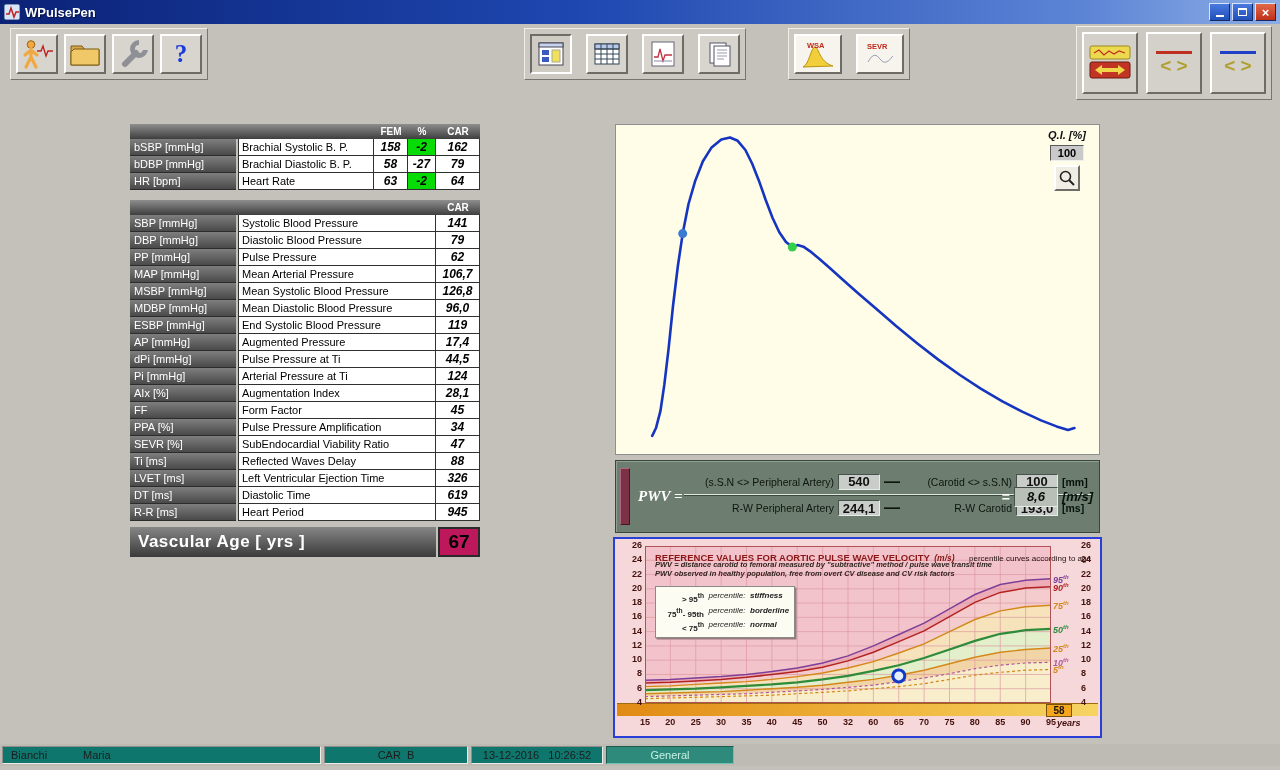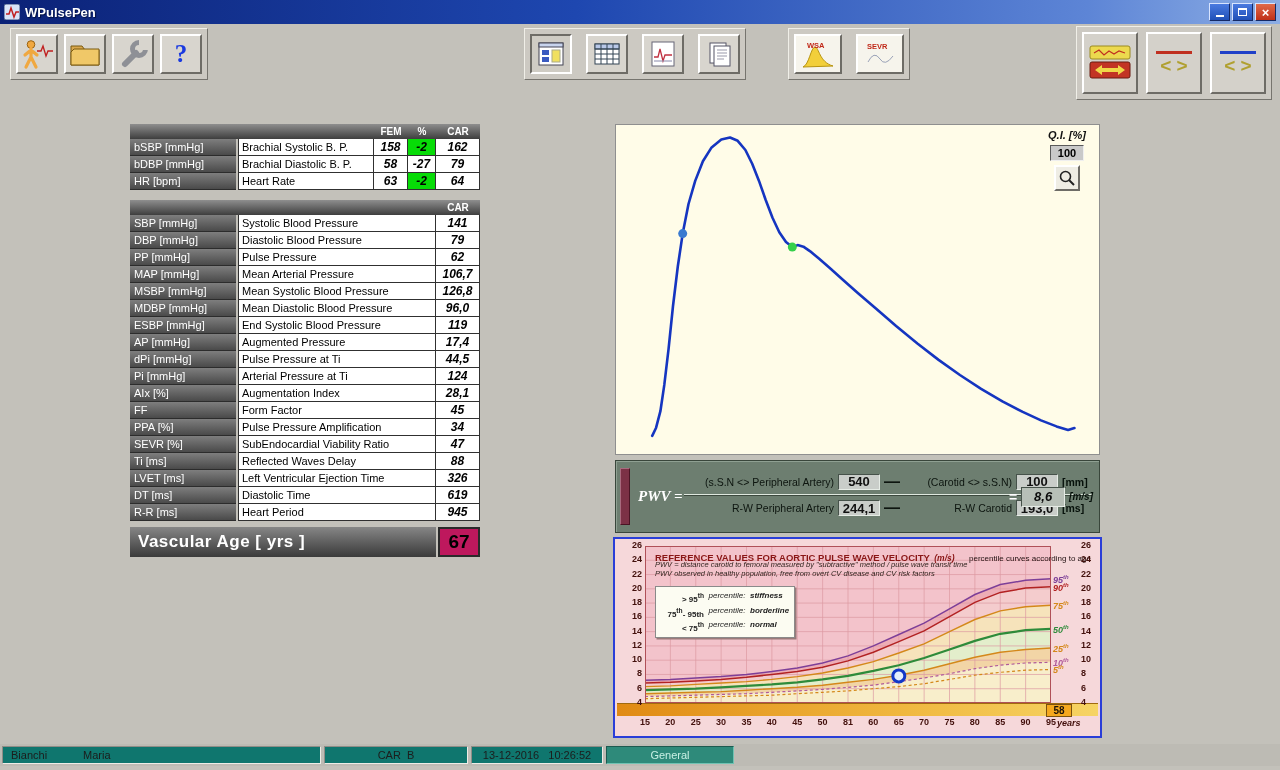--- a/index.html
+++ b/index.html
@@ -76,33 +76,33 @@
   .pwv-row.num{border-bottom:1px solid #dfe8df;box-shadow:0 1px 0 #3c493e;}
   .pwv-lbl{font-size:10.5px;color:#0d150f;text-align:right;}
   .pwv-box{height:16px;background:#c9cdc9;border:1px solid;border-color:#46524a #e6ece6 #e6ece6 #46524a;
     font-size:13px;font-weight:bold;display:flex;align-items:center;justify-content:center;color:#111;}
   .pwv-minus{color:#0d150f;font-weight:bold;text-align:center;}
   .pwv-unit{font-size:10.5px;font-weight:bold;color:#06100a;}
   .pwv-result{position:absolute;right:6px;top:50%;transform:translateY(-50%);display:flex;align-items:center;gap:4px;}
   .pwv-eq2{color:#fff;font-weight:bold;font-size:14px;}
   .pwv-resbox{width:44px;height:20px;background:#b7bfb7;border:1px solid;border-color:#46524a #e6ece6 #e6ece6 #46524a;
     font-size:13px;font-weight:bold;font-style:italic;display:flex;align-items:center;justify-content:center;color:#0b0b0b;}
-  .pwv-runit{font-size:10px;font-weight:bold;font-style:italic;color:#06100a;}
+  .pwv-runit{font-size:13px;font-weight:bold;font-style:italic;color:#06100a;}
 
   
   .refchart{position:absolute;left:613px;top:537px;width:489px;height:201px;background:#f6d8da;border:2px solid #2a3ed8;}
   .rc-svg{position:absolute;left:30px;top:7px;}
   .rc-holder{position:absolute;inset:0;pointer-events:none;}
   .rc-lbl{position:absolute;font-size:9px;font-weight:bold;color:#43100c;line-height:1;}
   .rc-lbl sup{font-size:6px;}
   .rc-titleblock{position:absolute;left:40px;top:8px;white-space:nowrap;}
   .rc-title-main{font-size:9.5px;font-weight:bold;color:#8a1616;}
   .rc-title-unit{font-size:8.5px;font-weight:bold;font-style:italic;color:#8a1616;}
   .rc-subtitle{font-size:8px;color:#201010;margin-left:10px;}
-  .rc-note{position:absolute;left:40px;font-size:7.5px;font-weight:normal;font-style:italic;color:#30241e;white-space:nowrap;}
+  .rc-note{position:absolute;left:40px;font-size:7.5px;font-weight:bold;font-style:italic;color:#30241e;white-space:nowrap;}
   .rc-legend{position:absolute;left:40px;top:47px;width:140px;background:#fcfcf2;border:1px solid #8a8a8a;
     box-shadow:1.5px 1.5px 0 #9a7a7a;padding:3px 4px;}
   .lg-row{display:flex;font-size:8px;color:#222;line-height:11px;}
   .lg-range{width:44px;text-align:right;font-weight:bold;}
   .lg-mid{width:46px;text-align:center;font-style:italic;}
   .lg-label{font-weight:bold;font-style:italic;}
   .rc-strip{position:absolute;left:2px;right:2px;top:164px;height:13px;
     background:linear-gradient(90deg,#e08a14,#f0b840 60%,#f6d464);border-top:1px solid #a06a10;}
   .rc-age{position:absolute;right:26px;top:0;width:26px;height:13px;background:#f5a81e;border:1px solid #7a5210;
     font-size:10px;font-weight:bold;color:#1a1208;display:flex;align-items:center;justify-content:center;}
@@ -529,21 +529,21 @@
       </div>
     <div class="rc-holder">
         <span class="rc-lbl" style="left: 20px; top: 179px; width: 20px; text-align: center;">15</span>
         <span class="rc-lbl" style="left: 45.375px; top: 179px; width: 20px; text-align: center;">20</span>
         <span class="rc-lbl" style="left: 70.75px; top: 179px; width: 20px; text-align: center;">25</span>
         <span class="rc-lbl" style="left: 96.125px; top: 179px; width: 20px; text-align: center;">30</span>
         <span class="rc-lbl" style="left: 121.5px; top: 179px; width: 20px; text-align: center;">35</span>
         <span class="rc-lbl" style="left: 146.875px; top: 179px; width: 20px; text-align: center;">40</span>
         <span class="rc-lbl" style="left: 172.25px; top: 179px; width: 20px; text-align: center;">45</span>
         <span class="rc-lbl" style="left: 197.625px; top: 179px; width: 20px; text-align: center;">50</span>
-        <span class="rc-lbl" style="left: 223px; top: 179px; width: 20px; text-align: center;">81</span>
+        <span class="rc-lbl" style="left: 223px; top: 179px; width: 20px; text-align: center;">32</span>
         <span class="rc-lbl" style="left: 248.375px; top: 179px; width: 20px; text-align: center;">60</span>
         <span class="rc-lbl" style="left: 273.75px; top: 179px; width: 20px; text-align: center;">65</span>
         <span class="rc-lbl" style="left: 299.125px; top: 179px; width: 20px; text-align: center;">70</span>
         <span class="rc-lbl" style="left: 324.5px; top: 179px; width: 20px; text-align: center;">75</span>
         <span class="rc-lbl" style="left: 349.875px; top: 179px; width: 20px; text-align: center;">80</span>
         <span class="rc-lbl" style="left: 375.25px; top: 179px; width: 20px; text-align: center;">85</span>
         <span class="rc-lbl" style="left: 400.625px; top: 179px; width: 20px; text-align: center;">90</span>
         <span class="rc-lbl" style="left: 426px; top: 179px; width: 20px; text-align: center;">95</span>
       </div>
     <div class="rc-holder">

